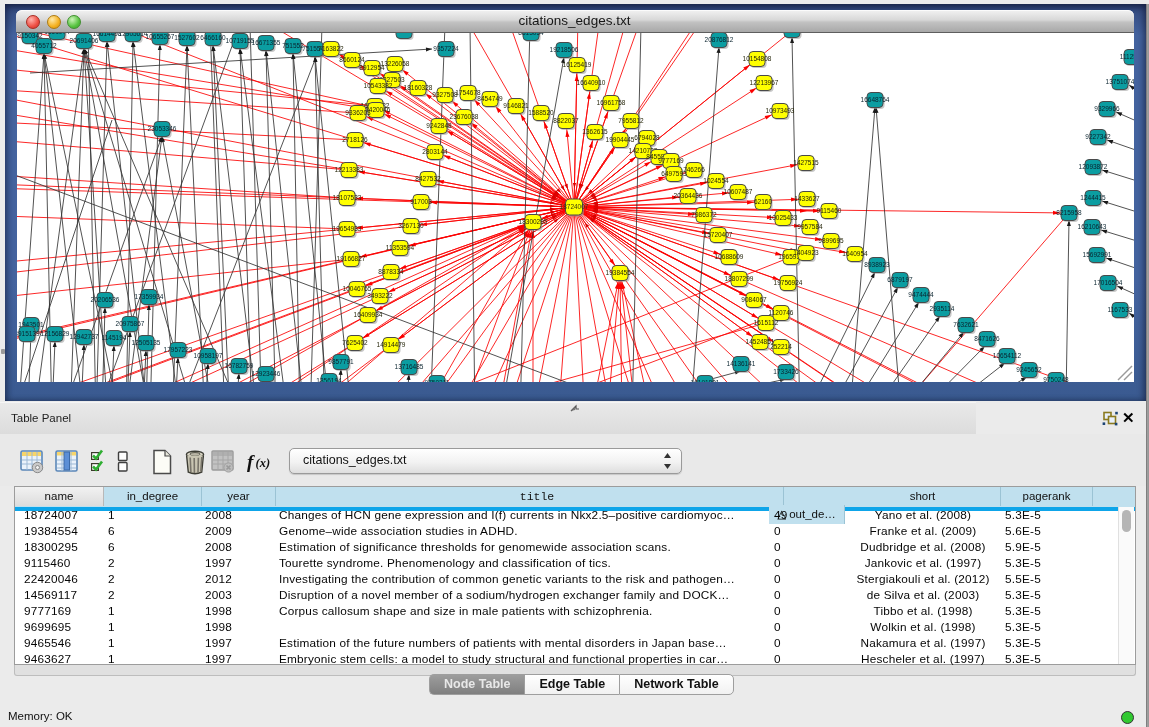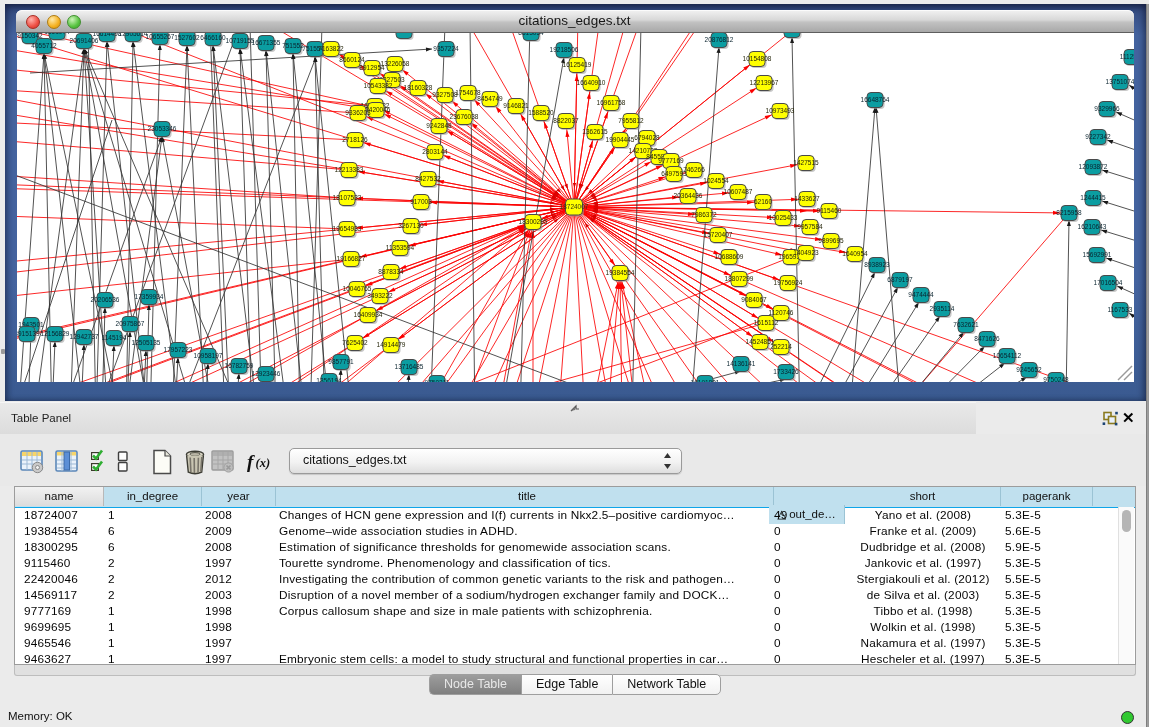--- a/index.html
+++ b/index.html
@@ -18,40 +18,40 @@
 #tpbar{left:0;top:402px;width:976px;height:31px;
  background:linear-gradient(180deg,#e9e9e9,#dcdcdc);border-bottom:1px solid #c2c2c2;border-top:1px solid #f5f5f5;}
 #tpbar span.lbl{position:absolute;left:11px;top:9px;font-size:11.5px;color:#1e1e1e;}
 #toolbar{left:0;top:434px;width:1146px;height:52px;background:#e9e9e9;}
 .tbi{top:15px;}
 #combo{left:289px;top:14px;width:391px;height:24px;border:1px solid #9a9a9a;border-radius:5px;
  background:linear-gradient(180deg,#ffffff,#f2f2f2 55%,#dedede);box-shadow:0 1px 1px rgba(0,0,0,0.15);}
 #combo .t{position:absolute;left:13px;top:4px;font-size:12.5px;color:#111;}
 
 #tframe{left:14px;top:486px;width:1122px;height:179px;background:#fff;border:1px solid #9c9c9c;box-sizing:border-box;}
-#thead{position:absolute;left:0;top:0;width:1120px;height:20px;background:#c0e0ee;border-bottom:1px solid #0ea5e9;}
+#thead{position:absolute;left:0;top:0;width:1120px;height:20px;background:#c0e0ee;border-bottom:4px solid #0ea5e9;}
 #thead .h{position:absolute;top:0;height:19px;line-height:19px;text-align:center;font-size:11.5px;color:#111;
  border-right:1px solid #9bc3d4;box-sizing:border-box;background:#c0e0ee;}
 #tbody{position:absolute;left:0;top:20px;width:1120px;height:158px;font-size:11.8px;color:#060606;letter-spacing:0.2px;}
 .tr{position:absolute;left:0;width:1120px;height:16px;line-height:16px;white-space:nowrap;}
 .tr span{position:absolute;top:0;display:block;overflow:hidden;}
 .c0{left:9px;width:82px;}
 .c1{left:93px;width:90px;}
 .c2{left:190px;width:80px;}
 .c3{left:264px;width:494px;}
 .c4{left:759px;width:70px;}
 .c5{left:830px;width:156px;text-align:center;}
 .c6{left:990px;width:96px;}
 #vscroll{position:absolute;right:1px;top:20px;width:15px;height:157px;background:#fafafa;border-left:1px solid #e0e0e0;}
 #vthumb{position:absolute;left:2.5px;top:3px;width:9px;height:22px;border-radius:5px;background:#b5b5b5;}
 #tbottom{left:14px;top:665px;width:1122px;height:11px;background:#e0e0e0;border:1px solid #bdbdbd;border-top:none;border-radius:0 0 3px 3px;box-sizing:border-box;}
 
 #segs{left:429px;top:674px;height:21px;}
 .seg{display:inline-block;height:19px;line-height:19px;padding:0 14px;font-size:12.5px;color:#111;
- background:linear-gradient(180deg,#ffffff,#f1f1f1);border:1px solid #9e9e9e;border-right:none;float:left;}
+ background:linear-gradient(180deg,#ffffff,#f1f1f1);border:1px solid #9e9e9e;border-right:none;float:left;font-weight:bold;}
 .seg.sel{background:linear-gradient(180deg,#9d9d9d,#7f7f7f);color:#e8e8e8;}
 .seg.first{border-radius:5px 0 0 5px;}
 .seg.last{border-radius:0 5px 5px 0;border-right:1px solid #9e9e9e;}
 #mem{left:8px;top:710px;width:1117px;font-size:11.5px;color:#111;}
 #memdot{left:1121px;top:711px;width:11px;height:11px;border-radius:50%;background:#31c931;border:1px solid #333;}
 #rstrip{left:1146px;top:4px;width:3px;height:723px;background:linear-gradient(90deg,#6f6f6f,#a8a8a8 60%,#8d8d8d);}
 #topstrip{left:0;top:0;width:1149px;height:4px;background:#ececec;}
 #leftstrip{left:0;top:4px;width:5px;height:398px;background:#ececec;}
 </style></head><body>
 <div class="abs" id="topstrip"></div>
@@ -1002,21 +1002,21 @@
         <path d="M4.5 0 L8 5 L1 5 Z" fill="#333"></path>
         <path d="M4.5 16 L8 11 L1 11 Z" fill="#333"></path>
       </svg>
  </div>
 </div>
 <div class="abs" id="tframe">
  <div id="thead">
   <span class="h" style="left:0px;width:89px;background:linear-gradient(180deg,#f2f2f2,#dcdcdc);border-right:1px solid #b8b8b8;">name</span>
   <span class="h" style="left:89px;width:98px;">in_degree</span>
   <span class="h" style="left:187px;width:74px;">year</span>
-  <span class="h" style="left:266px;width:493px;">title</span>
+  <span class="h" style="left:276px;width:493px;font-family:Liberation Mono, monospace;">title</span>
   <span class="h" style="left:754px;width:76px;margin-top:18px;">△ out_de…</span>
   <span class="h" style="left:830px;width:156px;">short</span>
   <span class="h" style="left:986px;width:92px;">pagerank</span>
  </div>
  <div id="tbody">
       <div class="tr" style="top:0px;">
         <span class="c0">18724007</span>
         <span class="c1">1</span>
         <span class="c2">2008</span>
         <span class="c3">Changes of HCN gene expression and I(f) currents in Nkx2.5–positive cardiomyoc…</span>
@@ -1083,20 +1083,21 @@
         <span class="c1">1</span>
         <span class="c2">1998</span>
         <span class="c4">0</span>
         <span class="c5">Wolkin et al. (1998)</span>
         <span class="c6">5.3E-5</span>
       </div>
       <div class="tr" style="top:128px;padding-left:16px;">
         <span class="c0">9465546</span>
         <span class="c1">1</span>
         <span class="c2">1997</span>
+        <span class="c3">Estimation of the future numbers of patients with mental disorders in Japan base…</span>
         <span class="c4">0</span>
         <span class="c5">Nakamura et al. (1997)</span>
         <span class="c6">5.3E-5</span>
       </div>
       <div class="tr" style="top:144px;">
         <span class="c0">9463627</span>
         <span class="c1">1</span>
         <span class="c2">1997</span>
         <span class="c3">Embryonic stem cells: a model to study structural and functional properties in car…</span>
         <span class="c4">0</span>

